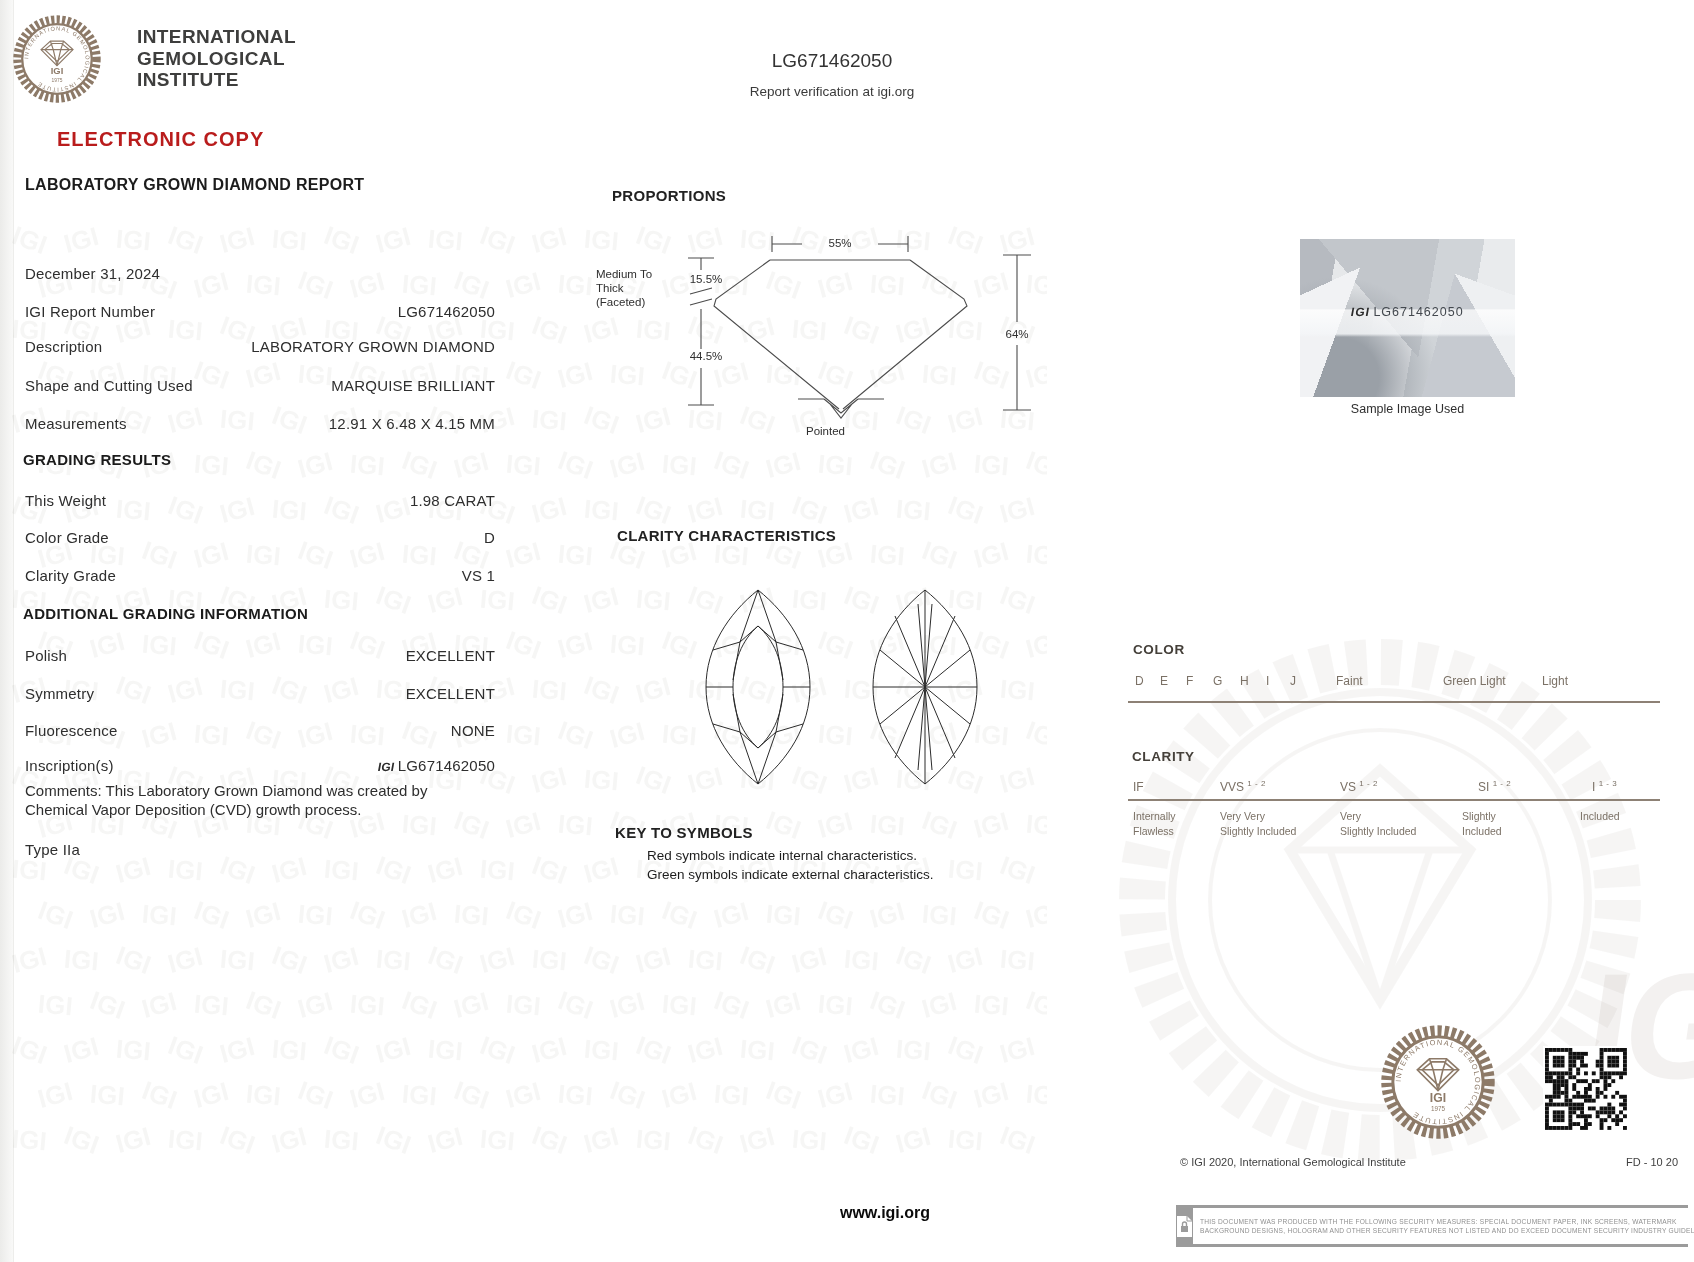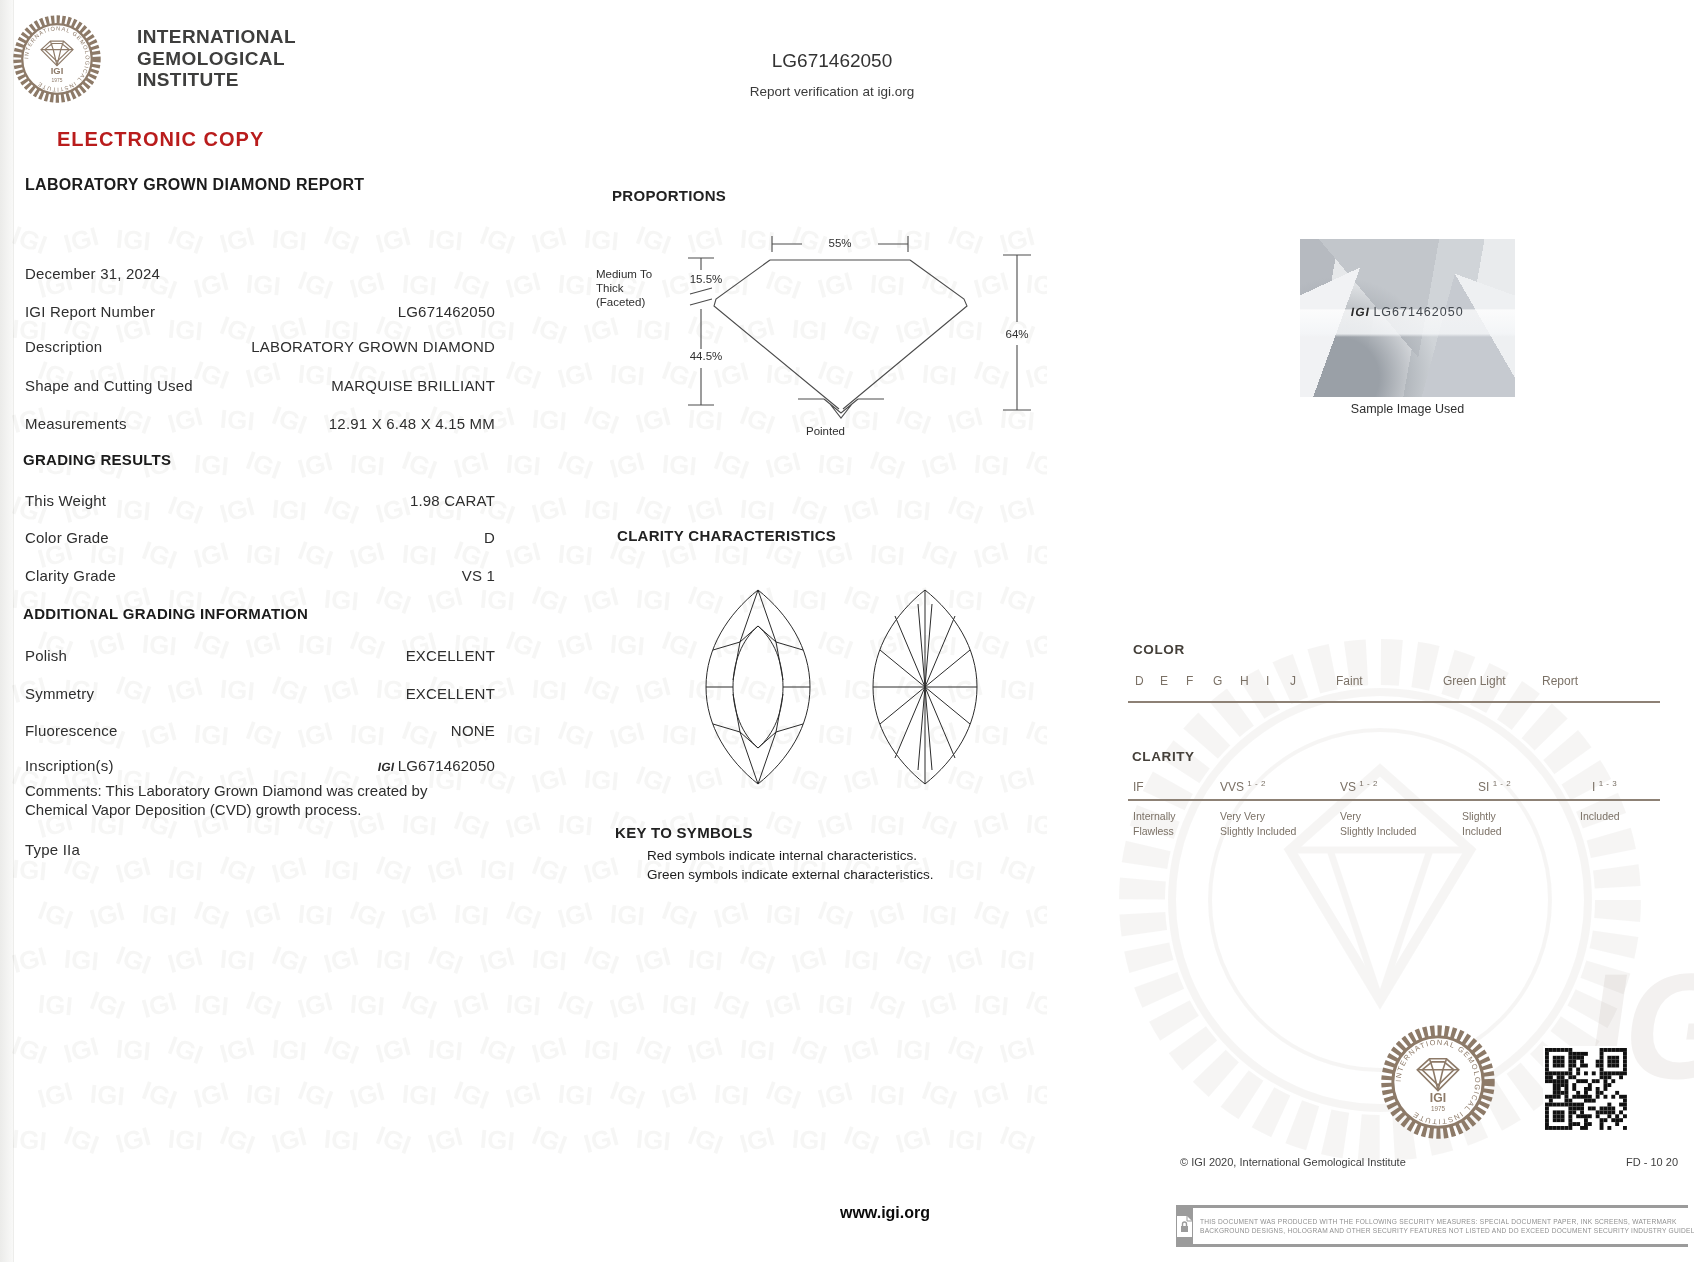--- a/index.html
+++ b/index.html
@@ -619,21 +619,21 @@
   <div class="scale-h" style="left:1133px;top:642px">COLOR</div>
   <span class="grade" style="left:1135px">D</span>
   <span class="grade" style="left:1160px">E</span>
   <span class="grade" style="left:1186px">F</span>
   <span class="grade" style="left:1213px">G</span>
   <span class="grade" style="left:1240px">H</span>
   <span class="grade" style="left:1266px">I</span>
   <span class="grade" style="left:1290px">J</span>
   <span class="grade" style="left:1336px">Faint</span>
   <span class="grade" style="left:1443px">Green Light</span>
-  <span class="grade" style="left:1542px">Report</span>
+  <span class="grade" style="left:1542px">Light</span>
   <div class="scale-line" style="left:1128px;top:701px;width:532px"></div>
 
   <div class="scale-h" style="left:1132px;top:749px">CLARITY</div>
   <span class="cgrade" style="left:1133px"><span>IF</span><sup></sup></span>
   <span class="cgrade" style="left:1220px"><span>VVS</span> <sup>1 - 2</sup></span>
   <span class="cgrade" style="left:1340px"><span>VS</span> <sup>1 - 2</sup></span>
   <span class="cgrade" style="left:1478px"><span>SI</span> <sup>1 - 2</sup></span>
   <span class="cgrade" style="left:1592px"><span>I</span> <sup>1 - 3</sup></span>
   <div class="scale-line" style="left:1128px;top:799px;width:532px"></div>
   <div class="cdesc" style="left:1133px;width:80px">Internally

